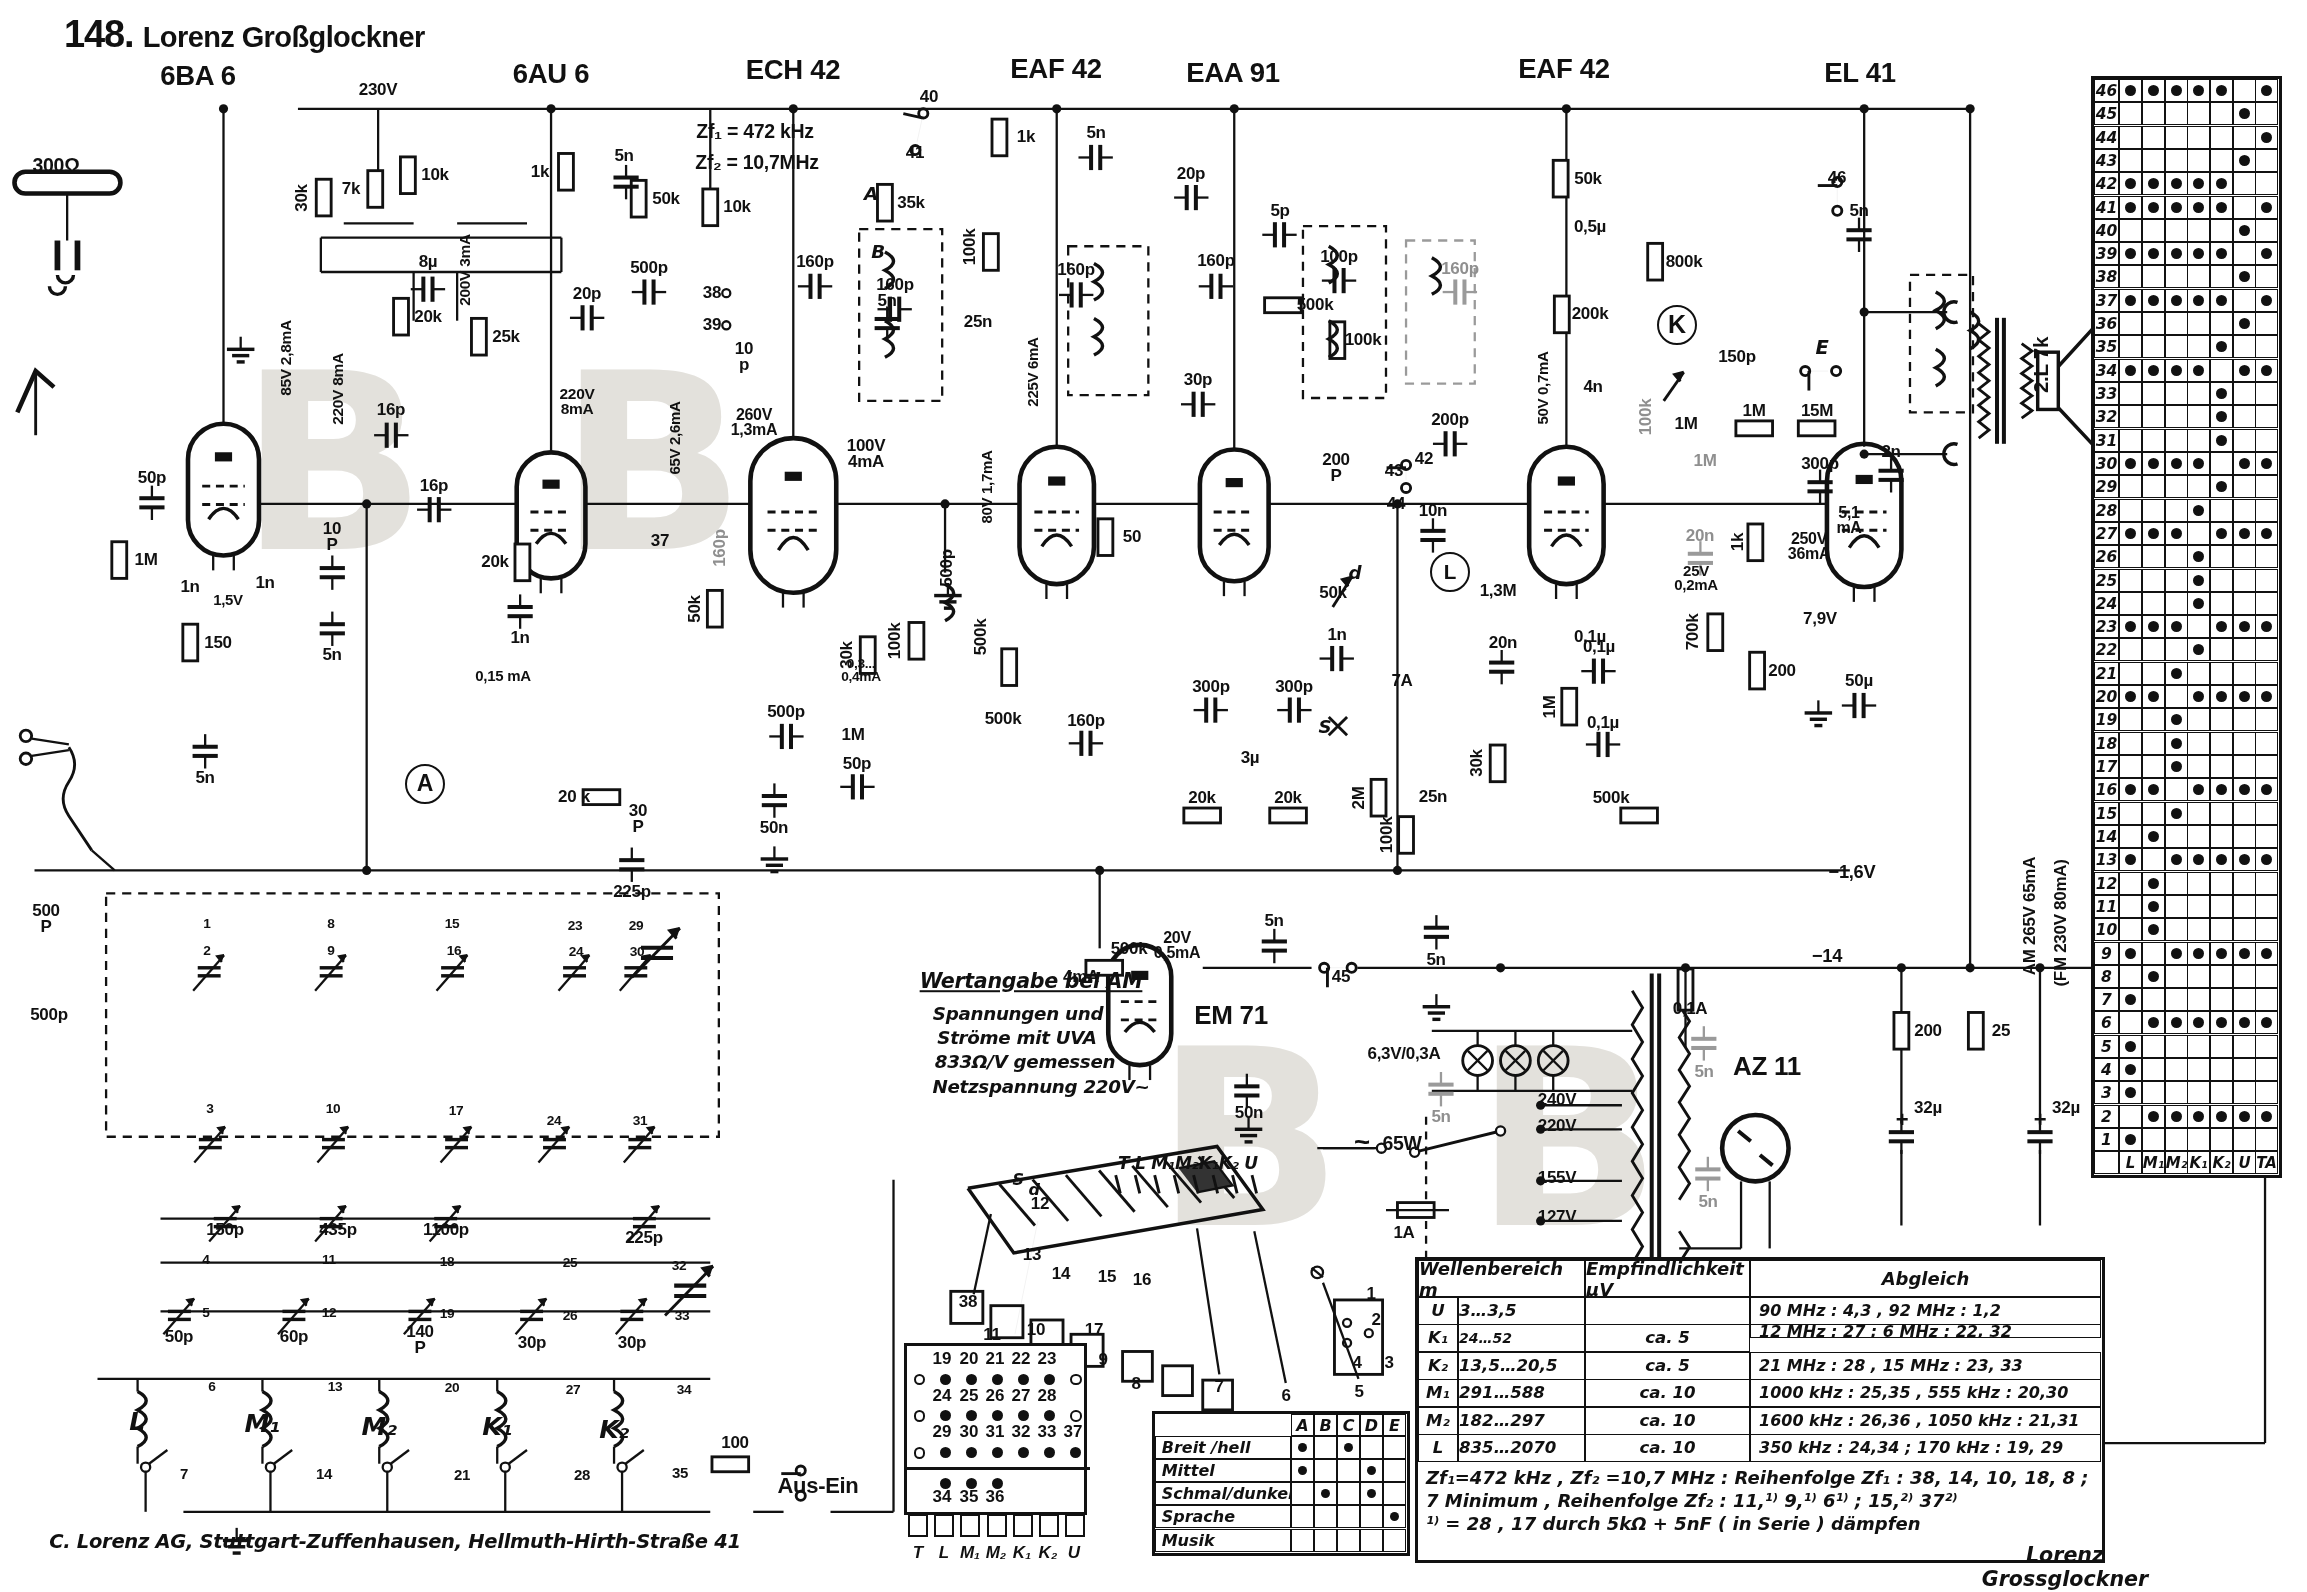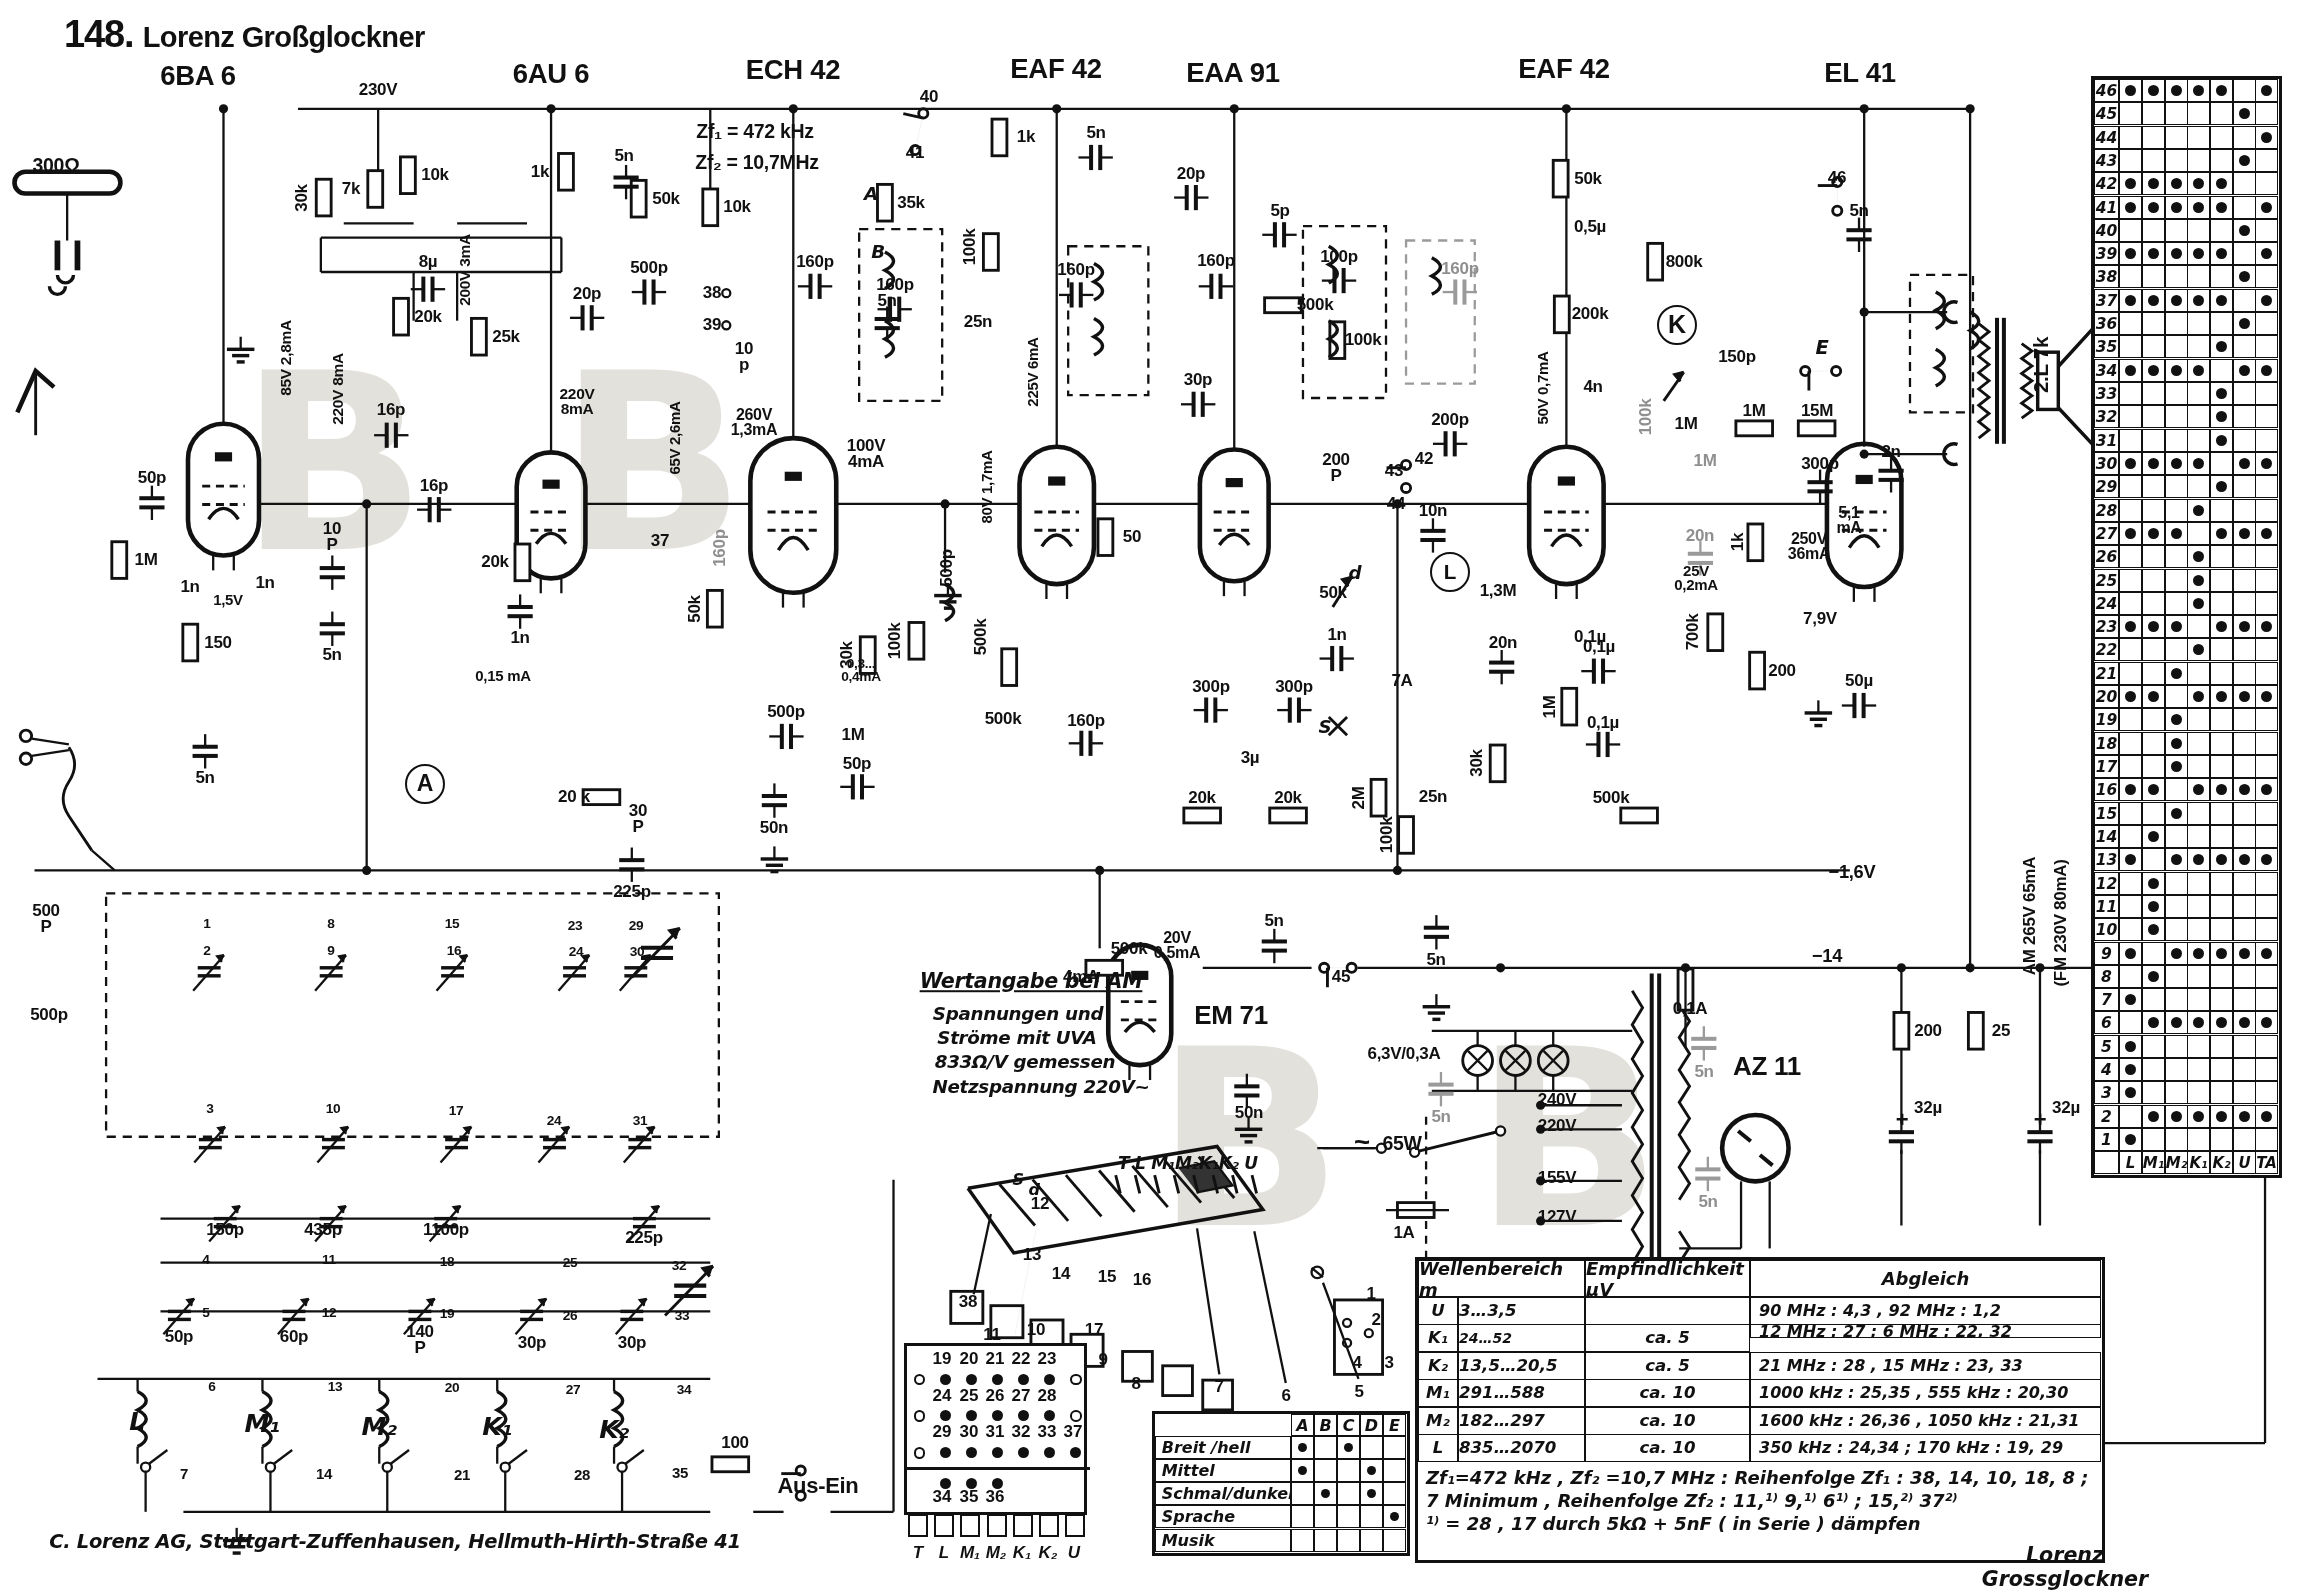--- a/index.html
+++ b/index.html
@@ -768,21 +768,21 @@
       <div class="ann" style="left: 575px; top: 926px; font-size: 13.7px;">23</div>
       <div class="ann" style="left: 576px; top: 952px; font-size: 13.7px;">24</div>
       <div class="ann" style="left: 636px; top: 926px; font-size: 13.7px;">29</div>
       <div class="ann" style="left: 637px; top: 952px; font-size: 13.7px;">30</div>
       <div class="ann" style="left: 210px; top: 1109px; font-size: 13.7px;">3</div>
       <div class="ann" style="left: 333px; top: 1109px; font-size: 13.7px;">10</div>
       <div class="ann" style="left: 456px; top: 1111px; font-size: 13.7px;">17</div>
       <div class="ann" style="left: 554px; top: 1121px; font-size: 13.7px;">24</div>
       <div class="ann" style="left: 640px; top: 1121px; font-size: 13.7px;">31</div>
       <div class="ann" style="left: 225px; top: 1230px;">150p</div>
-      <div class="ann" style="left: 323px; top: 1230px;">435p</div>
+      <div class="ann" style="left: 338px; top: 1230px;">435p</div>
       <div class="ann" style="left: 446px; top: 1230px;">1100p</div>
       <div class="ann" style="left: 644px; top: 1238px;">225p</div>
       <div class="ann" style="left: 206px; top: 1260px; font-size: 13.7px;">4</div>
       <div class="ann" style="left: 329px; top: 1260px; font-size: 13.7px;">11</div>
       <div class="ann" style="left: 447px; top: 1262px; font-size: 13.7px;">18</div>
       <div class="ann" style="left: 570px; top: 1263px; font-size: 13.7px;">25</div>
       <div class="ann" style="left: 679px; top: 1266px; font-size: 13.7px;">32</div>
       <div class="ann" style="left: 206px; top: 1313px; font-size: 13.7px;">5</div>
       <div class="ann" style="left: 329px; top: 1313px; font-size: 13.7px;">12</div>
       <div class="ann" style="left: 447px; top: 1314px; font-size: 13.7px;">19</div>

